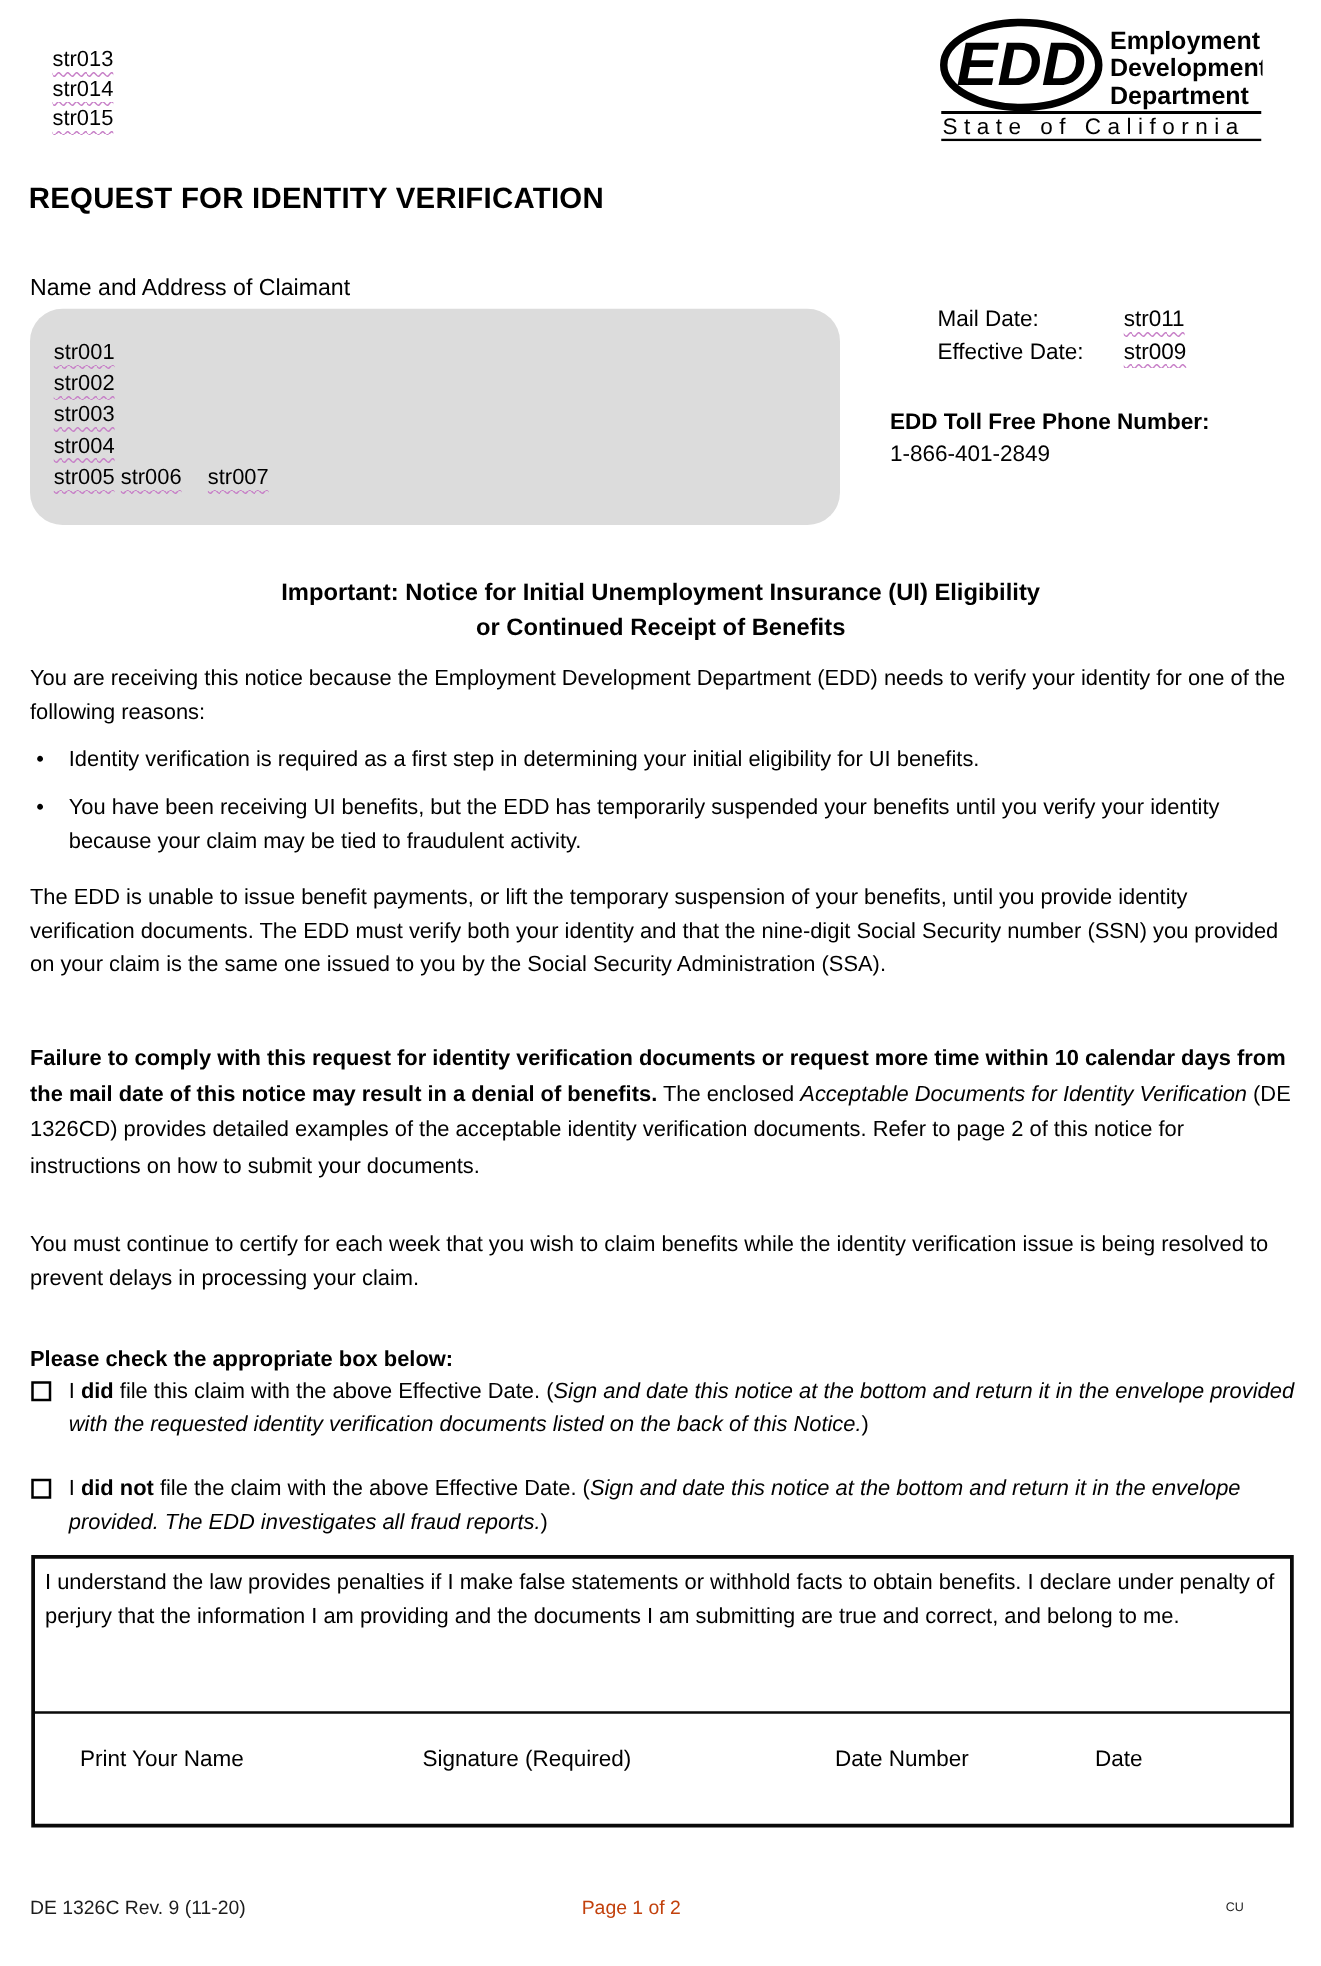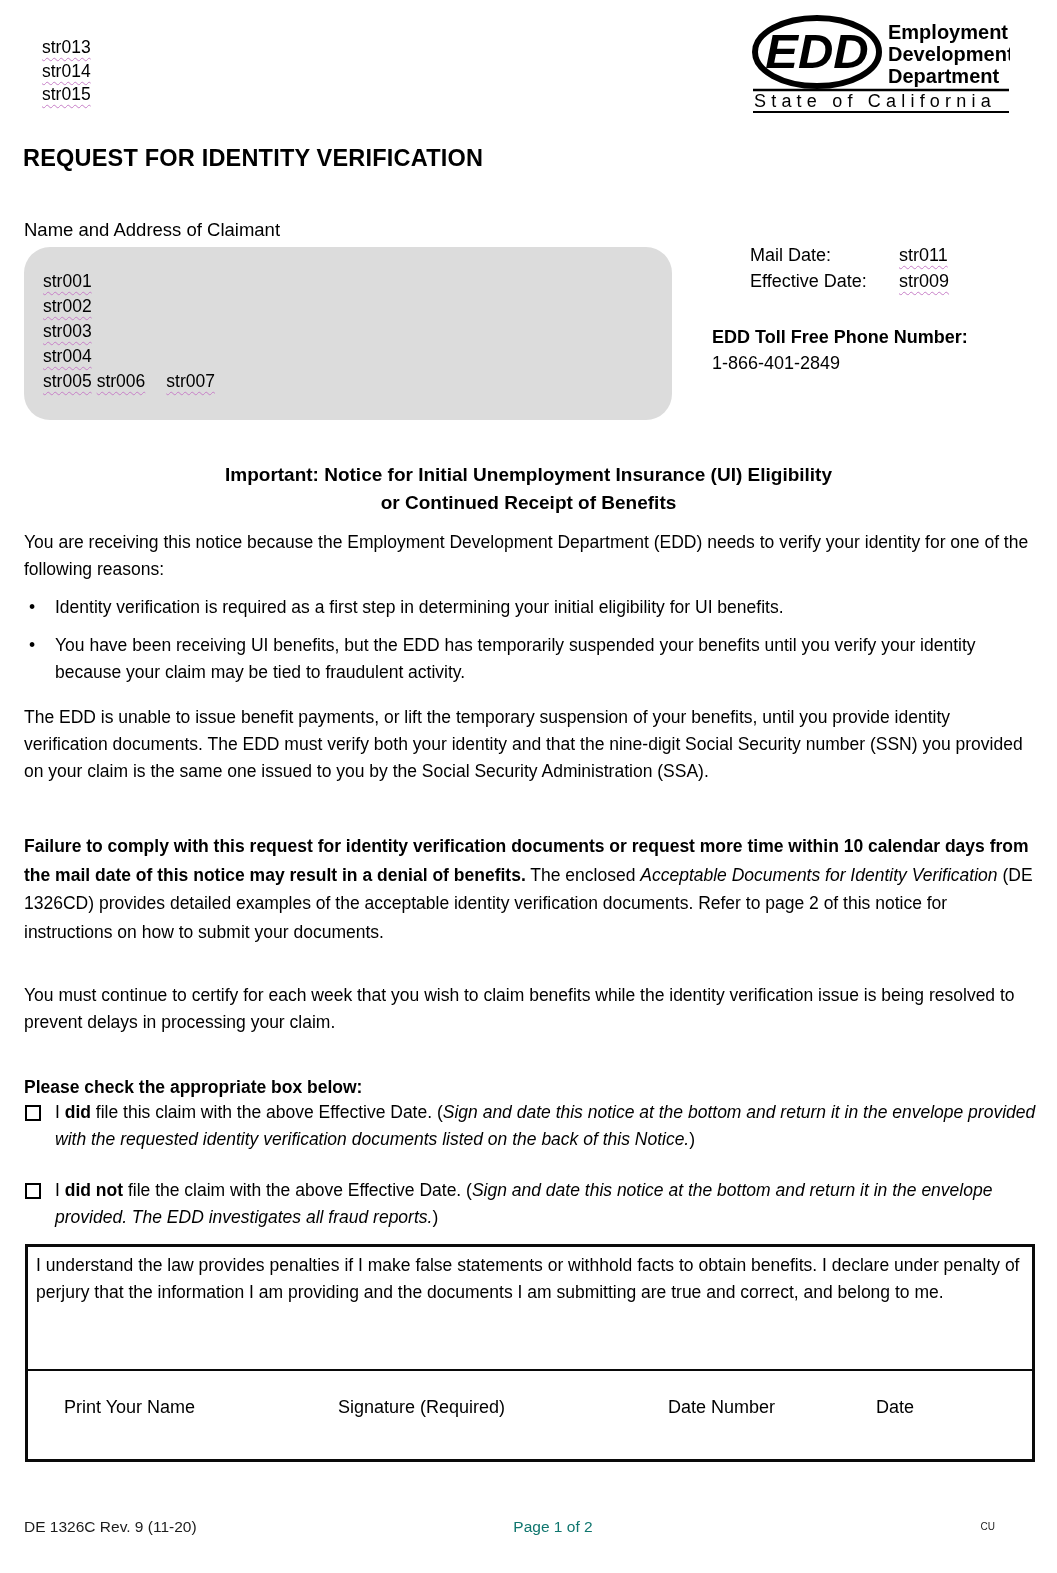--- a/index.html
+++ b/index.html
@@ -36,21 +36,21 @@
   .cb2{top:1177px;}
   .cb-box{position:absolute;left:1px;top:6px;width:12px;height:12px;border:2px solid #000;background:#fff;}
   .it{font-style:italic;}
   .b{font-weight:bold;}
   .decl-box{left:25px;top:1244px;width:1004px;height:212px;border:3px solid #0a0a0a;}
   .decl-text{position:absolute;left:8px;top:5px;width:988px;line-height:26.5px;}
   .decl-sep{position:absolute;left:0;top:122px;width:100%;height:2px;background:#0a0a0a;}
   .decl-label{position:absolute;top:131px;font-size:18px;line-height:24px;margin-top:17px;}
   .dl0{left:36px;} .dl1{left:310px;} .dl2{left:640px;} .dl3{left:848px;}
   .footer-left{left:24px;top:1517px;font-size:15.5px;line-height:20px;color:#1c1c1c;}
-  .footer-center{left:0;top:1517px;width:1010px;text-align:center;font-size:15.5px;line-height:20px;color:#0f766e;padding-left:48px;}
+  .footer-center{left:0;top:1517px;width:1010px;text-align:center;font-size:15.5px;line-height:20px;color:#c2410c;}
   .footer-right{top:1517px;right:62px;font-size:10px;line-height:20px;color:#1c1c1c;}
 </style>
 </head>
 <body>
 
 <div class="page">
 
   <div class="abs overlay">
     <div><span class="squig">str013</span></div>
     <div><span class="squig">str014</span></div>

